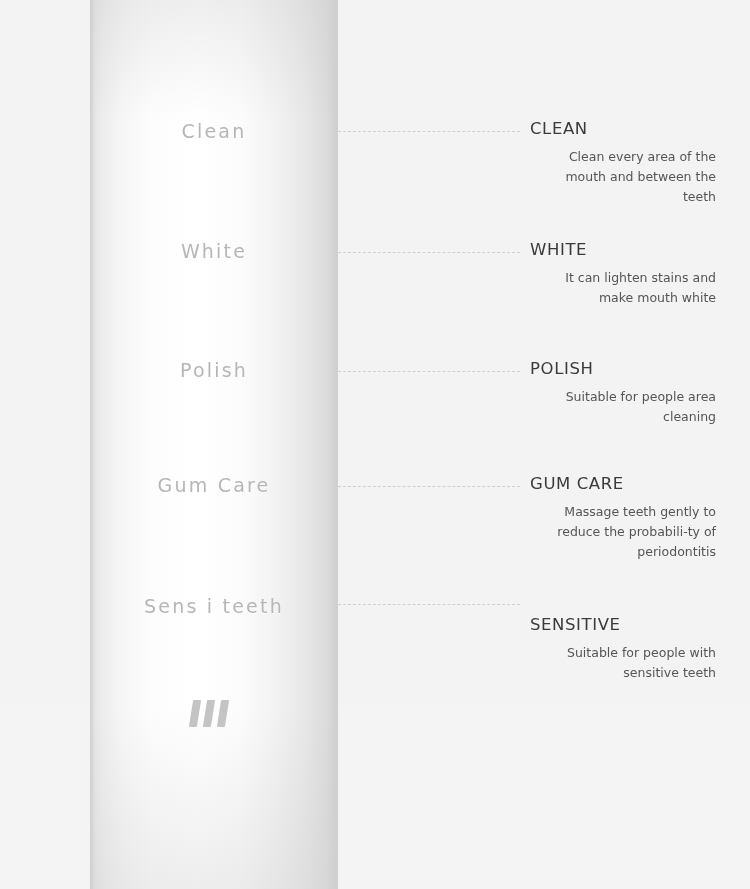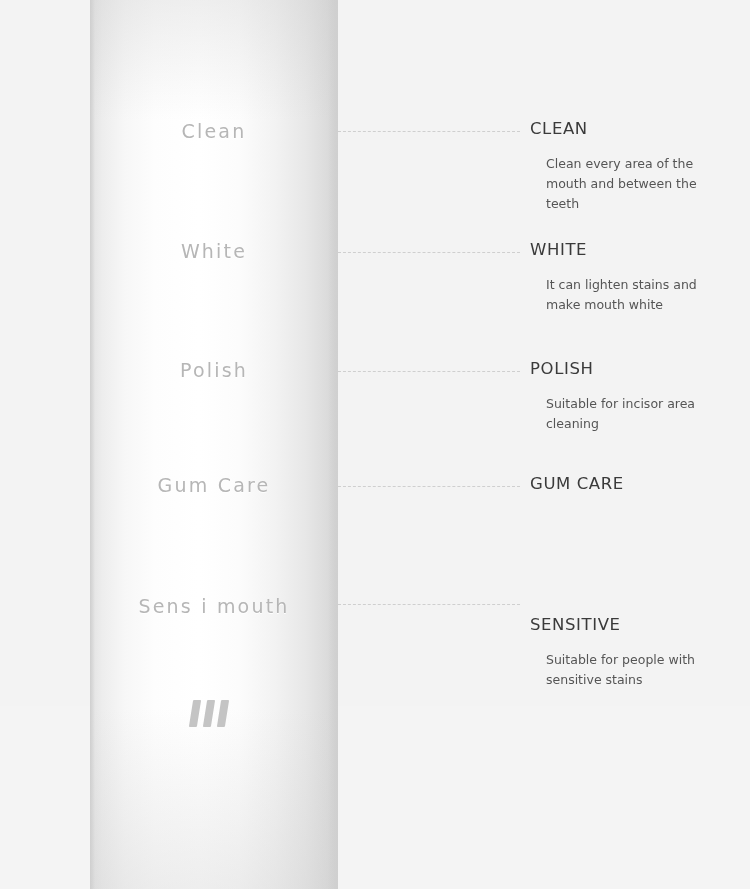--- a/index.html
+++ b/index.html
@@ -140,42 +140,43 @@
     color: #3a3a3a;
     font-weight: 400;
     margin: 0 0 9px 0;
     line-height: 1.1;
     font-family: "DejaVu Sans", sans-serif;
   }
   .callout-desc {
     font-size: 12.5px;
     line-height: 20px;
     color: #555555;
-    margin: 16px;
+    margin: 0;
     font-family: "DejaVu Sans", sans-serif;
     width: 186px;
+    text-align: right;
   }
 </style>
 </head>
 <body>
 
 <div id="stage">
 
   <div class="product-area">
     <div class="handle"></div>
     <div class="handle-top-shade"></div>
     <div class="handle-bottom-shade"></div>
     <div class="handle-left-edge"></div>
     <div class="handle-right-edge"></div>
 
     <div class="mode-label" style="top:120px">Clean</div>
     <div class="mode-label" style="top:240px">White</div>
     <div class="mode-label" style="top:359px">Polish</div>
     <div class="mode-label" style="top:474px">Gum Care</div>
-    <div class="mode-label" style="top:595px">Sens i mouth</div>
+    <div class="mode-label" style="top:595px">Sens i teeth</div>
 
     <div class="power-icon">
       <span class="b1"></span>
       <span class="b2"></span>
       <span class="b3"></span>
     </div>
   </div>
 
   <div class="leader" style="top:131px"></div>
   <div class="leader" style="top:252px"></div>
@@ -188,25 +189,26 @@
     <p class="callout-desc">Clean every area of the mouth and between the teeth</p>
   </div>
 
   <div class="callout" style="top:241px">
     <p class="callout-title">WHITE</p>
     <p class="callout-desc">It can lighten stains and make mouth white</p>
   </div>
 
   <div class="callout" style="top:360px">
     <p class="callout-title">POLISH</p>
-    <p class="callout-desc">Suitable for incisor area cleaning</p>
+    <p class="callout-desc">Suitable for people area cleaning</p>
   </div>
 
   <div class="callout" style="top:475px">
     <p class="callout-title">GUM CARE</p>
+    <p class="callout-desc">Massage teeth gently to reduce the probabili-ty of periodontitis</p>
   </div>
 
   <div class="callout" style="top:616px">
     <p class="callout-title">SENSITIVE</p>
-    <p class="callout-desc">Suitable for people with sensitive stains</p>
+    <p class="callout-desc">Suitable for people with sensitive teeth</p>
   </div>
 
 </div>
 
 </body></html>

